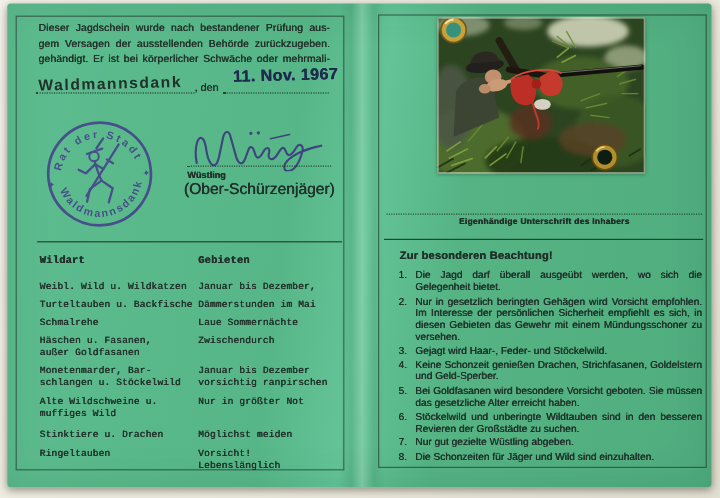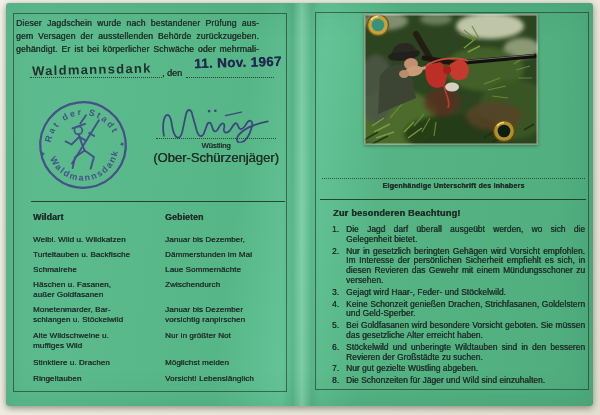--- a/index.html
+++ b/index.html
@@ -16,40 +16,40 @@
   .fold { position:absolute; left:282px; top:3px; width:38px; height:403px; pointer-events:none;
     background: linear-gradient(90deg, rgba(16,70,44,0) 0%, rgba(16,70,44,.10) 28%, rgba(240,255,248,.20) 52%, rgba(16,70,44,.09) 78%, rgba(16,70,44,0) 100%); }
   .pagebox { position:absolute; border:1px solid rgba(34,48,40,.62); }
   #boxL { left:13px; top:13px; width:272px; height:377px; }
   #boxR { left:315px; top:12px; width:272px; height:376px; }
 
   .abs { position:absolute; }
   .ink { color:#20302a; text-shadow:.35px 0 0 currentColor; }
 
   
-  .intro { left:16px; top:18px; width:243px; }
+  .intro { left:32px; top:18px; width:243px; }
   .intro-line { font-size:8.6px; height:13.2px; letter-spacing:.15px;
     text-align:justify; text-align-last:justify; white-space:nowrap; }
   .place { left:32px; top:62px; font-size:13px; font-weight:700; letter-spacing:1.3px;
     transform:rotate(-1.4deg); color:#20302a; }
   .dotted { border-bottom:1.6px dotted rgba(32,46,38,.85); height:0; }
   #dot1 { left:30px; top:77px; width:132px; }
   #dot2 { left:186px; top:77px; width:88px; }
   .den { left:162px; top:68px; font-size:9px; }
   .date { left:194px; top:55px; font-size:13.5px; font-weight:700; letter-spacing:.3px;
     color:#1f2a4e; transform:rotate(-1.6deg); text-shadow:.3px 0 0 currentColor; }
   #stamp { left:36px; top:98px; width:94px; height:94px; transform:rotate(-7deg); opacity:.92; }
   #sig { left:157px; top:99px; width:116px; height:45px; transform:rotate(-3deg); opacity:.95; }
   #sigdot { left:156px; top:138px; width:120px; border-bottom:1.2px dotted rgba(32,46,38,.8); }
-  .signame { left:156px; top:141px; width:120px; text-align:center; font-size:7.6px; font-weight:400; }
+  .signame { left:156px; top:141px; width:120px; font-size:7.6px; font-weight:700; }
   .sigtitle { left:144px; top:150px; width:144px; text-align:center; font-size:13px; }
   .hrule { height:1.3px; background:rgba(28,40,33,.82); }
   #ruleL { left:31px; top:201px; width:254px; }
 
-  .gametable { left:33px; top:212px; width:243px; font-size:8px; line-height:10px; }
+  .gametable { left:33px; top:212px; width:243px; font-size:8px; line-height:10px;font-family:Liberation Mono, monospace; }
   .trow { display:flex; margin-bottom:5px; }
   .trow.mb6 { margin-bottom:6px; } .trow.mb7 { margin-bottom:7px;justify-content:center; }
   .thead { font-weight:700; font-size:8.8px; margin-bottom:13px; letter-spacing:.2px; }
   .tc1 { width:128px; padding-right:4px; white-space:pre-line; letter-spacing:.1px; }
   .tc2 { flex:1; white-space:pre-line; letter-spacing:.1px; }
 
   
   #photo { left:364px; top:14px; width:174px; height:131px; box-shadow:0 1px 3px rgba(10,40,25,.4); }
   #capdot { left:322px; top:178px; width:263px; border-bottom:1.2px dotted rgba(32,46,38,.75); }
   .caption { left:322px; top:182px; width:263px; text-align:center; font-size:7px; font-weight:700; letter-spacing:.25px; }
@@ -239,21 +239,21 @@
   <div class="abs hrule" id="ruleR"></div>
 
   <div class="abs notice-title ink">Zur besonderen Beachtung!</div>
   <ol class="abs notices ink">
     <li>
         <span class="num">1.</span>
         <span class="ntext">Die Jagd darf überall ausgeübt werden, wo sich die Gelegenheit bietet.</span>
       </li>
     <li>
         <span class="num">2.</span>
-        <span class="ntext">Nur in gesetzlich beringten Gehägen wird Vorsicht empfohlen. Im Interesse der persönlichen Sicherheit empfiehlt es sich, in diesen Revieren das Gewehr mit einem Mündungsschoner zu versehen.</span>
+        <span class="ntext">Nur in gesetzlich beringten Gehägen wird Vorsicht empfohlen. Im Interesse der persönlichen Sicherheit empfiehlt es sich, in diesen Gebieten das Gewehr mit einem Mündungsschoner zu versehen.</span>
       </li>
     <li>
         <span class="num">3.</span>
         <span class="ntext">Gejagt wird Haar-, Feder- und Stöckelwild.</span>
       </li>
     <li>
         <span class="num">4.</span>
         <span class="ntext">Keine Schonzeit genießen Drachen, Strichfasanen, Goldelstern und Geld-Sperber.</span>
       </li>
     <li>

